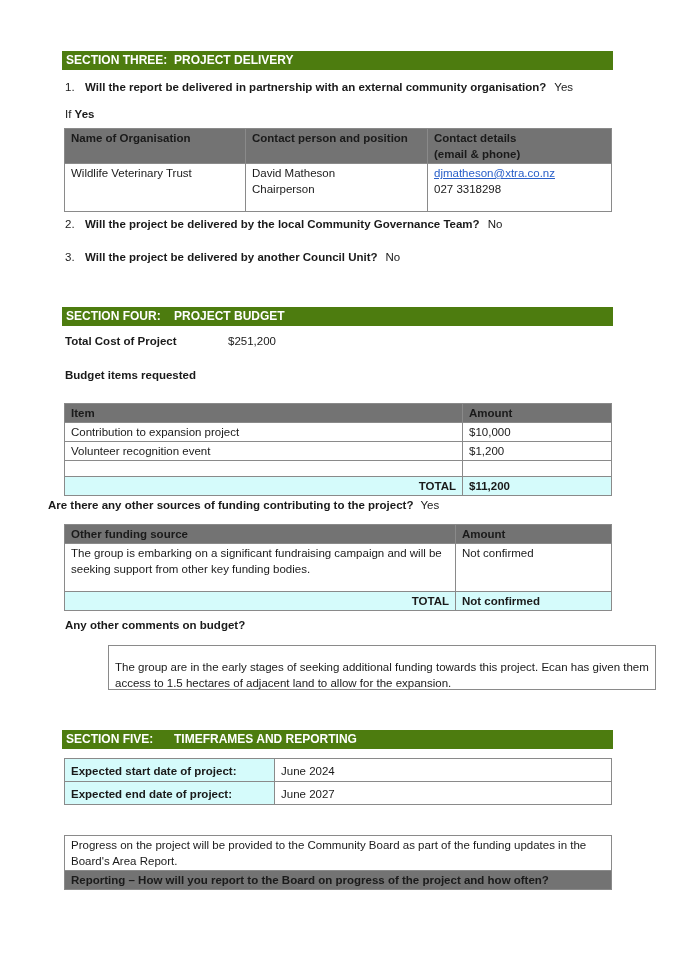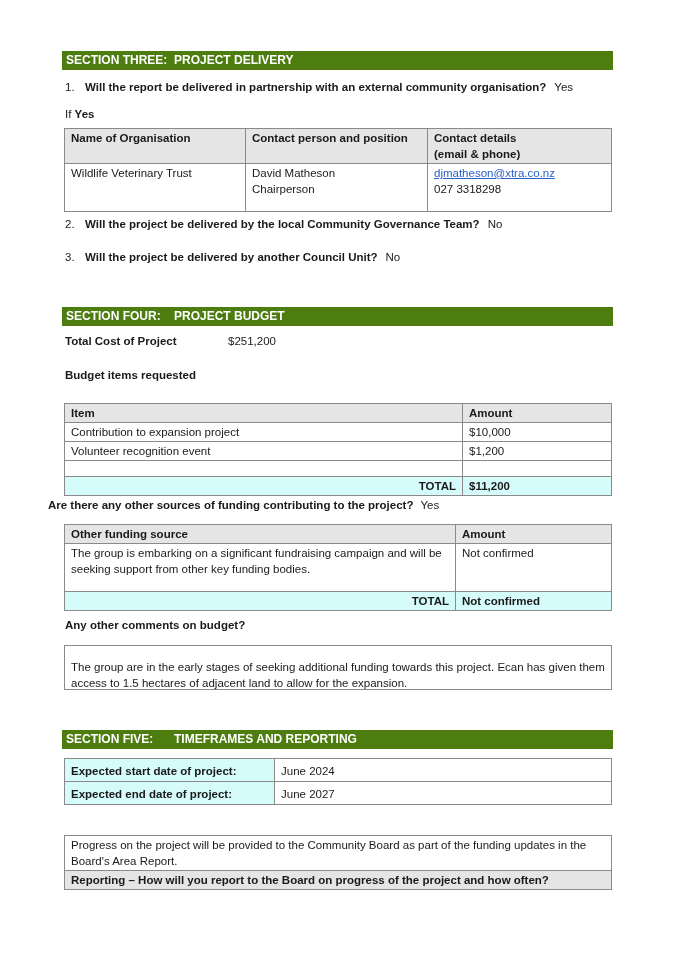--- a/index.html
+++ b/index.html
@@ -33,30 +33,31 @@
 
   table { border-collapse: collapse; position: absolute; }
   td, th {
     border: 1px solid #8a8a8a;
     vertical-align: top;
     text-align: left;
     padding: 1px 6px;
     line-height: 16px;
     font-size: 11.5px;
   }
-  th { background: #e5e5e5; font-weight: bold; }
+  th { background: #737373; font-weight: bold; }
   .hl { background: #d5fbfb; }
   .right { text-align: right; }
   a.email { color: #2a60c9; text-decoration: underline; }
 
   .box {
     position: absolute;
     border: 1px solid #8a8a8a;
     line-height: 16px;
     padding: 0 6px;
+    margin-left: 44px;
   }
 </style>
 </head>
 <body>
 
 <div class="section-bar" style="top:51px;">
   <span class="num">SECTION THREE:</span><span>PROJECT DELIVERY</span>
 </div>
 
 <div class="q b" style="top:79px;">

